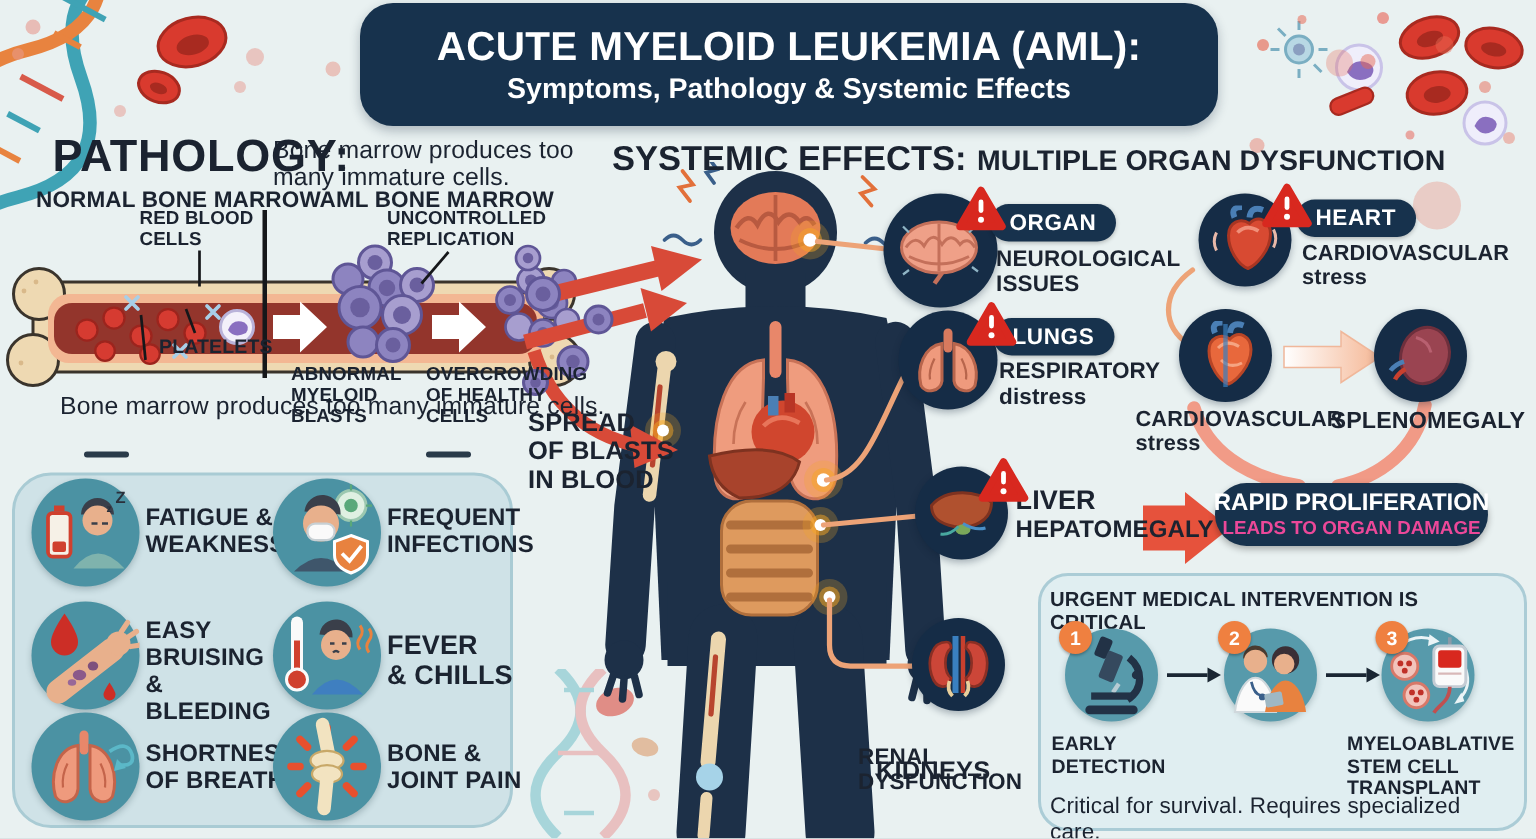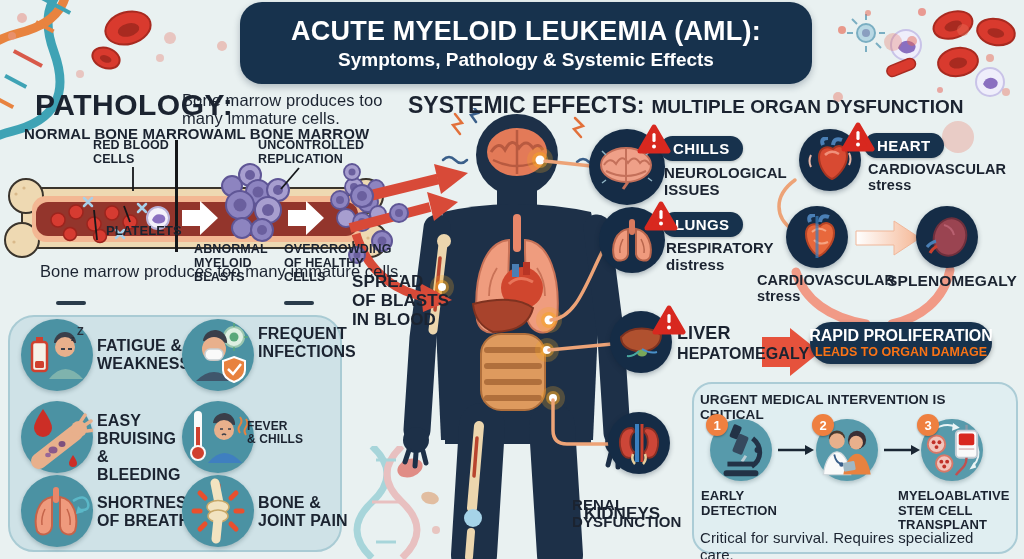--- a/index.html
+++ b/index.html
@@ -21,21 +21,21 @@
   .panel{position:absolute;background:#cfe2e7;border:2px solid #a9cbd4;border-radius:26px;z-index:2}
   .teal-circle{position:absolute;background:#4b92a3;border-radius:50%;display:flex;align-items:center;justify-content:center;z-index:5;
                box-shadow:0 2px 4px rgba(20,50,60,.25)}
   .badge{position:absolute;width:22px;height:22px;border-radius:50%;background:#ef8040;color:#fff;font-weight:800;font-size:13px;
          display:flex;align-items:center;justify-content:center;z-index:7;box-shadow:0 1px 2px rgba(0,0,0,.3)}
   .dash{position:absolute;height:3.5px;width:30px;background:#2a3b4a;border-radius:2px;z-index:5}
   .divider{position:absolute;left:175px;top:140px;width:2.5px;height:112px;background:#15171a;z-index:4}
   .rapid{position:absolute;left:810px;top:322px;width:182px;height:42px;background:#17324d;border-radius:21px;z-index:6;
          display:flex;flex-direction:column;align-items:center;justify-content:center;box-shadow:0 2px 5px rgba(0,0,0,.3)}
   .rapid .l1{color:#fff;font-weight:800;font-size:16px;white-space:nowrap}
-  .rapid .l2{color:#f97316;font-weight:800;font-size:12.5px;white-space:nowrap}
+  .rapid .l2{color:#ec4899;font-weight:800;font-size:12.5px;white-space:nowrap}
   .z5{z-index:5}
   svg{display:block}
 </style>
 </head>
 <body>
 
 <div class="canvas">
 
   <svg class="abs" style="left:-6px;top:-8px;z-index:1" width="200" height="170" viewBox="0 0 200 170">
     <g transform="rotate(28 60 60)">
@@ -371,21 +371,21 @@
         </g>
     </svg>
   </div>
   <div class="warn" style="left:637px;top:124px">
     <svg width="34" height="31" viewBox="0 0 34 31">
         <path d="M17,3 L31,27 L3,27 Z" fill="#d8281f" stroke="#d8281f" stroke-width="5" stroke-linejoin="round"></path>
         <rect x="15.4" y="9" width="3.2" height="9" rx="1.6" fill="#fff"></rect>
         <circle cx="17" cy="22.5" r="2" fill="#fff"></circle>
       </svg>
   </div>
-  <div class="pill" style="left:660px;top:136px">CHILLS</div>
+  <div class="pill" style="left:660px;top:136px">ORGAN</div>
   <div class="lbl" style="left:664px;top:165px;font-size:15px;z-index:6">NEUROLOGICAL
 ISSUES</div>
 
   <div class="navy-circle" style="left:599px;top:207px;width:66px;height:66px">
     <svg width="50" height="46" viewBox="0 0 50 46">
       <rect x="22" y="2" width="6" height="16" rx="3" fill="#d87a5e"></rect>
       <path d="M21,12 C9,14 4,28 7,40 C10,46 20,44 21,37 Z" fill="#ef9a7d" stroke="#b8654c" stroke-width="2"></path>
       <path d="M29,12 C41,14 46,28 43,40 C40,46 30,44 29,37 Z" fill="#ef9a7d" stroke="#b8654c" stroke-width="2"></path>
       <path d="M16,22 q-4,8 -3,14 M34,22 q4,8 3,14" stroke="#b8654c" stroke-width="1.5" fill="none"></path>
     </svg>
@@ -508,21 +508,21 @@
           <line x1="62" y1="18" x2="66" y2="18"></line>
         </g>
       <path d="M21,22 a12,12 0 0 1 24,2" fill="#3a3f4a"></path>
       <circle cx="32" cy="30" r="12" fill="#e8b08c"></circle>
       <rect x="23" y="30" width="18" height="11" rx="5" fill="#fafafa" stroke="#c8d0d4" stroke-width="1.5"></rect>
       <path d="M14,62 Q32,44 50,62 Z" fill="#3f566b"></path>
       <path d="M52,38 l11,4 v9 q0,8 -11,12 q-11,-4 -11,-12 v-9 Z" fill="#e8823f" stroke="#fff" stroke-width="2"></path>
       <polyline points="46,50 51,55 59,45" stroke="#fff" stroke-width="2.5" fill="none"></polyline>
     </svg>
   </div>
-  <div class="lbl" style="left:258px;top:325px;width:96px;font-size:16px;z-index:5">FREQUENT
+  <div class="lbl" style="left:258px;top:337px;width:96px;font-size:16px;z-index:5">FREQUENT
 INFECTIONS</div>
 
   <div class="teal-circle" style="left:21px;top:401px;width:72px;height:72px">
     <svg width="72" height="72" viewBox="0 0 72 72">
       <path d="M22,8 q9,13 9,19 a9,9 0 1 1 -18,0 q0,-6 9,-19 Z" fill="#cc2e26"></path>
       <line x1="18" y1="60" x2="54" y2="32" stroke="#e8b08c" stroke-width="16" stroke-linecap="round"></line>
       <circle cx="58" cy="28" r="8" fill="#e8b08c"></circle>
       <path d="M60,20 l4,-6 M64,24 l6,-4 M66,30 l7,-1" stroke="#e8b08c" stroke-width="3.5" stroke-linecap="round"></path>
       <ellipse cx="32" cy="49" rx="4.5" ry="3.5" fill="#7a4a8a" opacity=".85"></ellipse>
       <ellipse cx="41" cy="43" rx="3.5" ry="3" fill="#6a3f7a" opacity=".85"></ellipse>
@@ -539,21 +539,21 @@
       <line x1="16" y1="14" x2="16" y2="46" stroke="#fafafa" stroke-width="8" stroke-linecap="round"></line>
       <line x1="16" y1="26" x2="16" y2="46" stroke="#d0402e" stroke-width="4"></line>
       <circle cx="16" cy="52" r="7" fill="#d0402e" stroke="#fafafa" stroke-width="2"></circle>
       <path d="M31,22 a11,11 0 0 1 22,2" fill="#3a3f4a"></path>
       <circle cx="42" cy="29" r="10" fill="#e8b08c"></circle>
       <path d="M38,28 h3 M46,28 h3 M40,34 q2,-2 4,0" stroke="#3a3f4a" stroke-width="1.6" fill="none"></path>
       <path d="M26,62 Q42,42 60,62 Z" fill="#3f7fc0"></path>
       <path d="M58,16 q3,4 0,8 q-3,4 0,8 M64,18 q3,4 0,8 q-3,4 0,8" stroke="#e8823f" stroke-width="2" fill="none"></path>
     </svg>
   </div>
-  <div class="lbl" style="left:247px;top:420px;width:96px;font-size:12px;z-index:5">FEVER
+  <div class="lbl" style="left:258px;top:420px;width:96px;font-size:18px;z-index:5">FEVER
 &amp; CHILLS</div>
 
   <div class="teal-circle" style="left:21px;top:475px;width:72px;height:72px">
     <svg width="72" height="72" viewBox="0 0 72 72">
       <rect x="32" y="12" width="6" height="16" rx="3" fill="#e8876a"></rect>
       <path d="M31,22 C17,24 12,42 16,56 C20,62 30,60 31,51 Z" fill="#ef9a7d" stroke="#c4644a" stroke-width="2"></path>
       <path d="M39,22 C53,24 58,42 54,56 C50,62 40,60 39,51 Z" fill="#ef9a7d" stroke="#c4644a" stroke-width="2"></path>
       <path d="M24,34 q-4,8 -3,16 M46,34 q4,8 3,16" stroke="#c4644a" stroke-width="1.5" fill="none"></path>
       <path d="M52,26 q12,-8 15,2 q2,8 -8,7" stroke="#5bb8c8" stroke-width="2.5" fill="none"></path>
       <polygon points="57,31 63,37 55,39" fill="#5bb8c8"></polygon>

